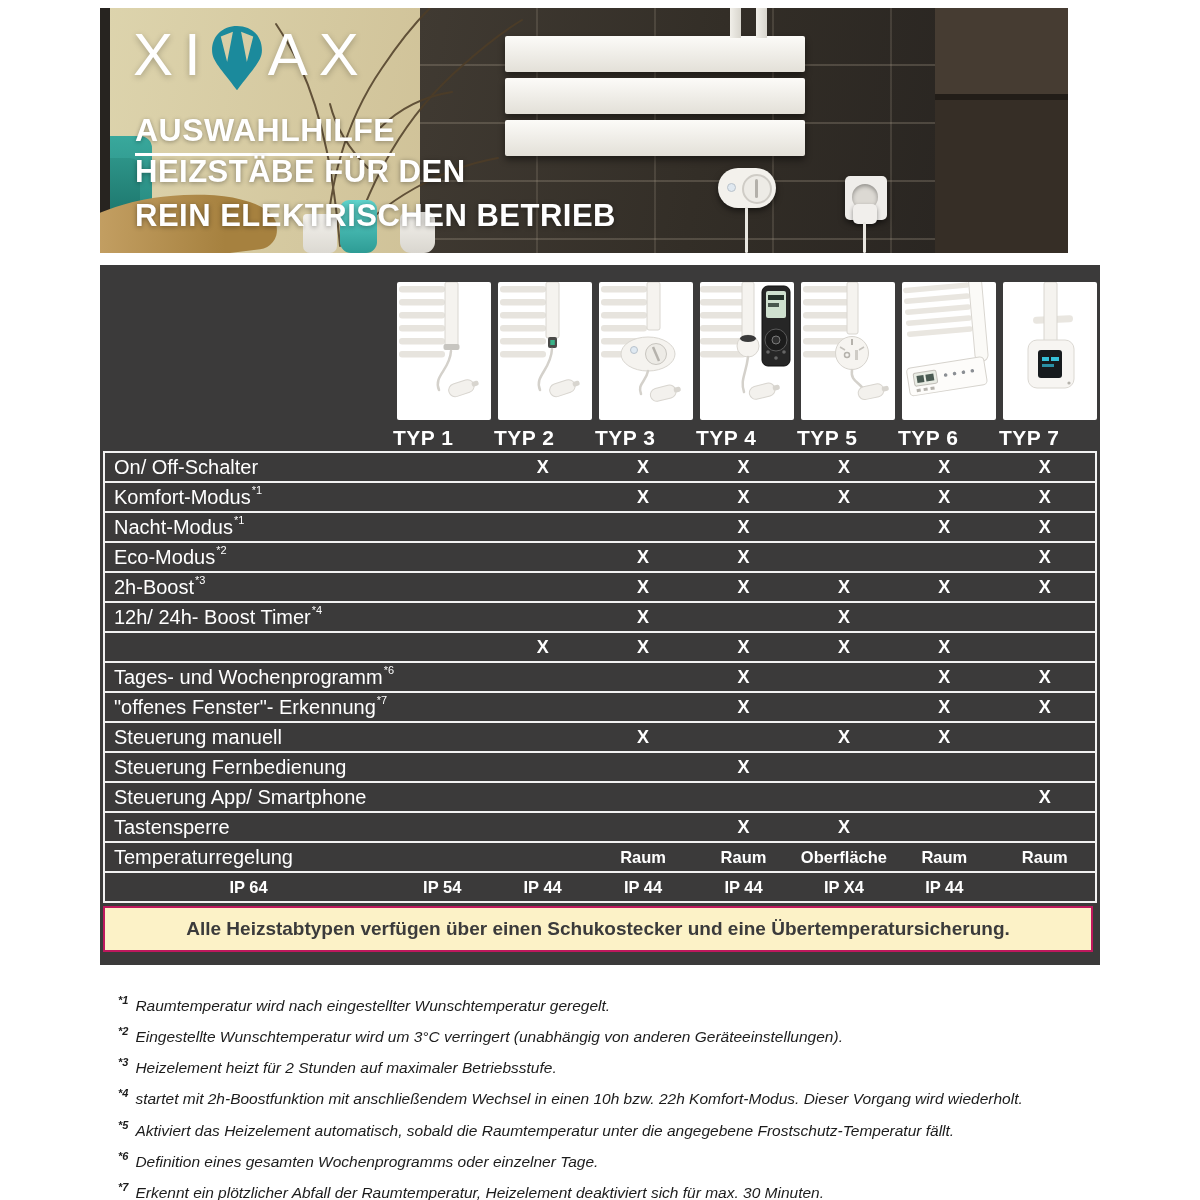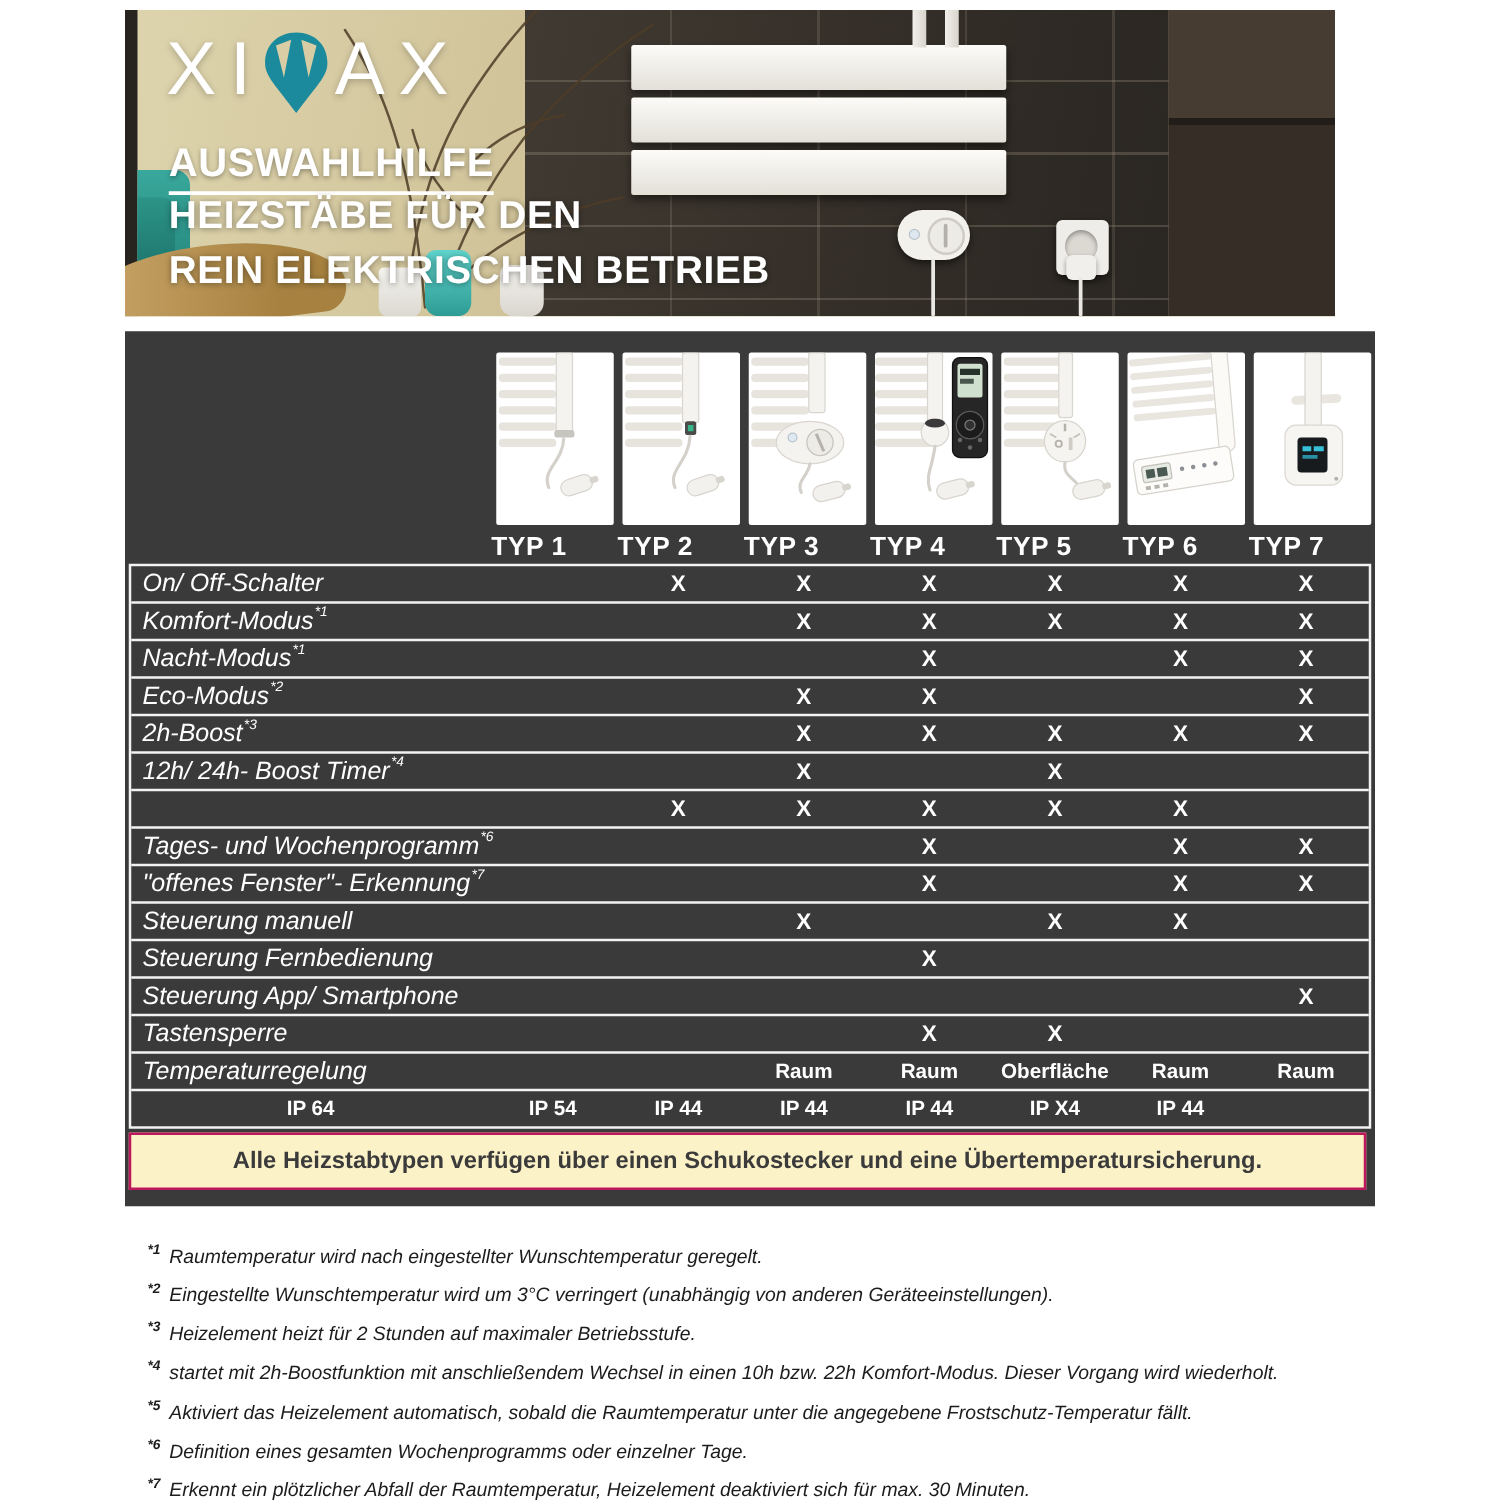--- a/index.html
+++ b/index.html
@@ -53,21 +53,21 @@
   
   .panel{position:absolute;left:100px;top:265px;width:1000px;height:700px;background:#3b3a3a;}
   .prow{position:absolute;left:0;top:17px;width:1000px;display:grid;grid-template-columns:293px repeat(7,1fr);}
   .tile{width:94px;height:138px;background:#ffffff;border-radius:2px;justify-self:center;overflow:hidden;}
   .types{position:absolute;left:0;top:157px;width:1000px;height:32px;display:grid;
     grid-template-columns:293px repeat(7,1fr);align-items:center;}
   .tcell{color:#fff;font-size:21px;font-weight:700;text-align:left;letter-spacing:.5px;}
   .ftable{position:absolute;left:3px;top:186px;width:990px;border:2px solid #f2f2f2;}
   .frow{display:grid;grid-template-columns:287px repeat(7,1fr);height:28px;align-items:center;border-bottom:2px solid #f2f2f2;}
   .frow:last-child{border-bottom:none;}
-  .lcell{color:#fff;font-size:20px;padding-left:9px;white-space:nowrap;font-style:italic;}
+  .lcell{color:#fff;font-size:20px;padding-left:9px;white-space:nowrap;}
   .lsup{font-size:11px;position:relative;top:-2px;margin-left:1px;}
   .vcell{color:#fff;font-size:18px;font-weight:700;text-align:center;}
   .vcell.vtxt{font-size:16.5px;}
   .note{position:absolute;left:3px;top:641px;width:986px;height:42px;border:2px solid #be185d;
     background:#fcf2c7;color:#3b3b3b;font-size:19px;font-weight:700;text-align:center;line-height:42px;}
   
   .footnotes{position:absolute;left:118px;top:988px;width:1010px;color:#1c1c1c;}
   .fn{font-style:italic;font-size:15.5px;line-height:27px;white-space:nowrap;}
   .fm{font-size:11px;font-weight:700;position:relative;top:-1px;margin-right:7px;font-style:italic;}
   svg{display:block;}

